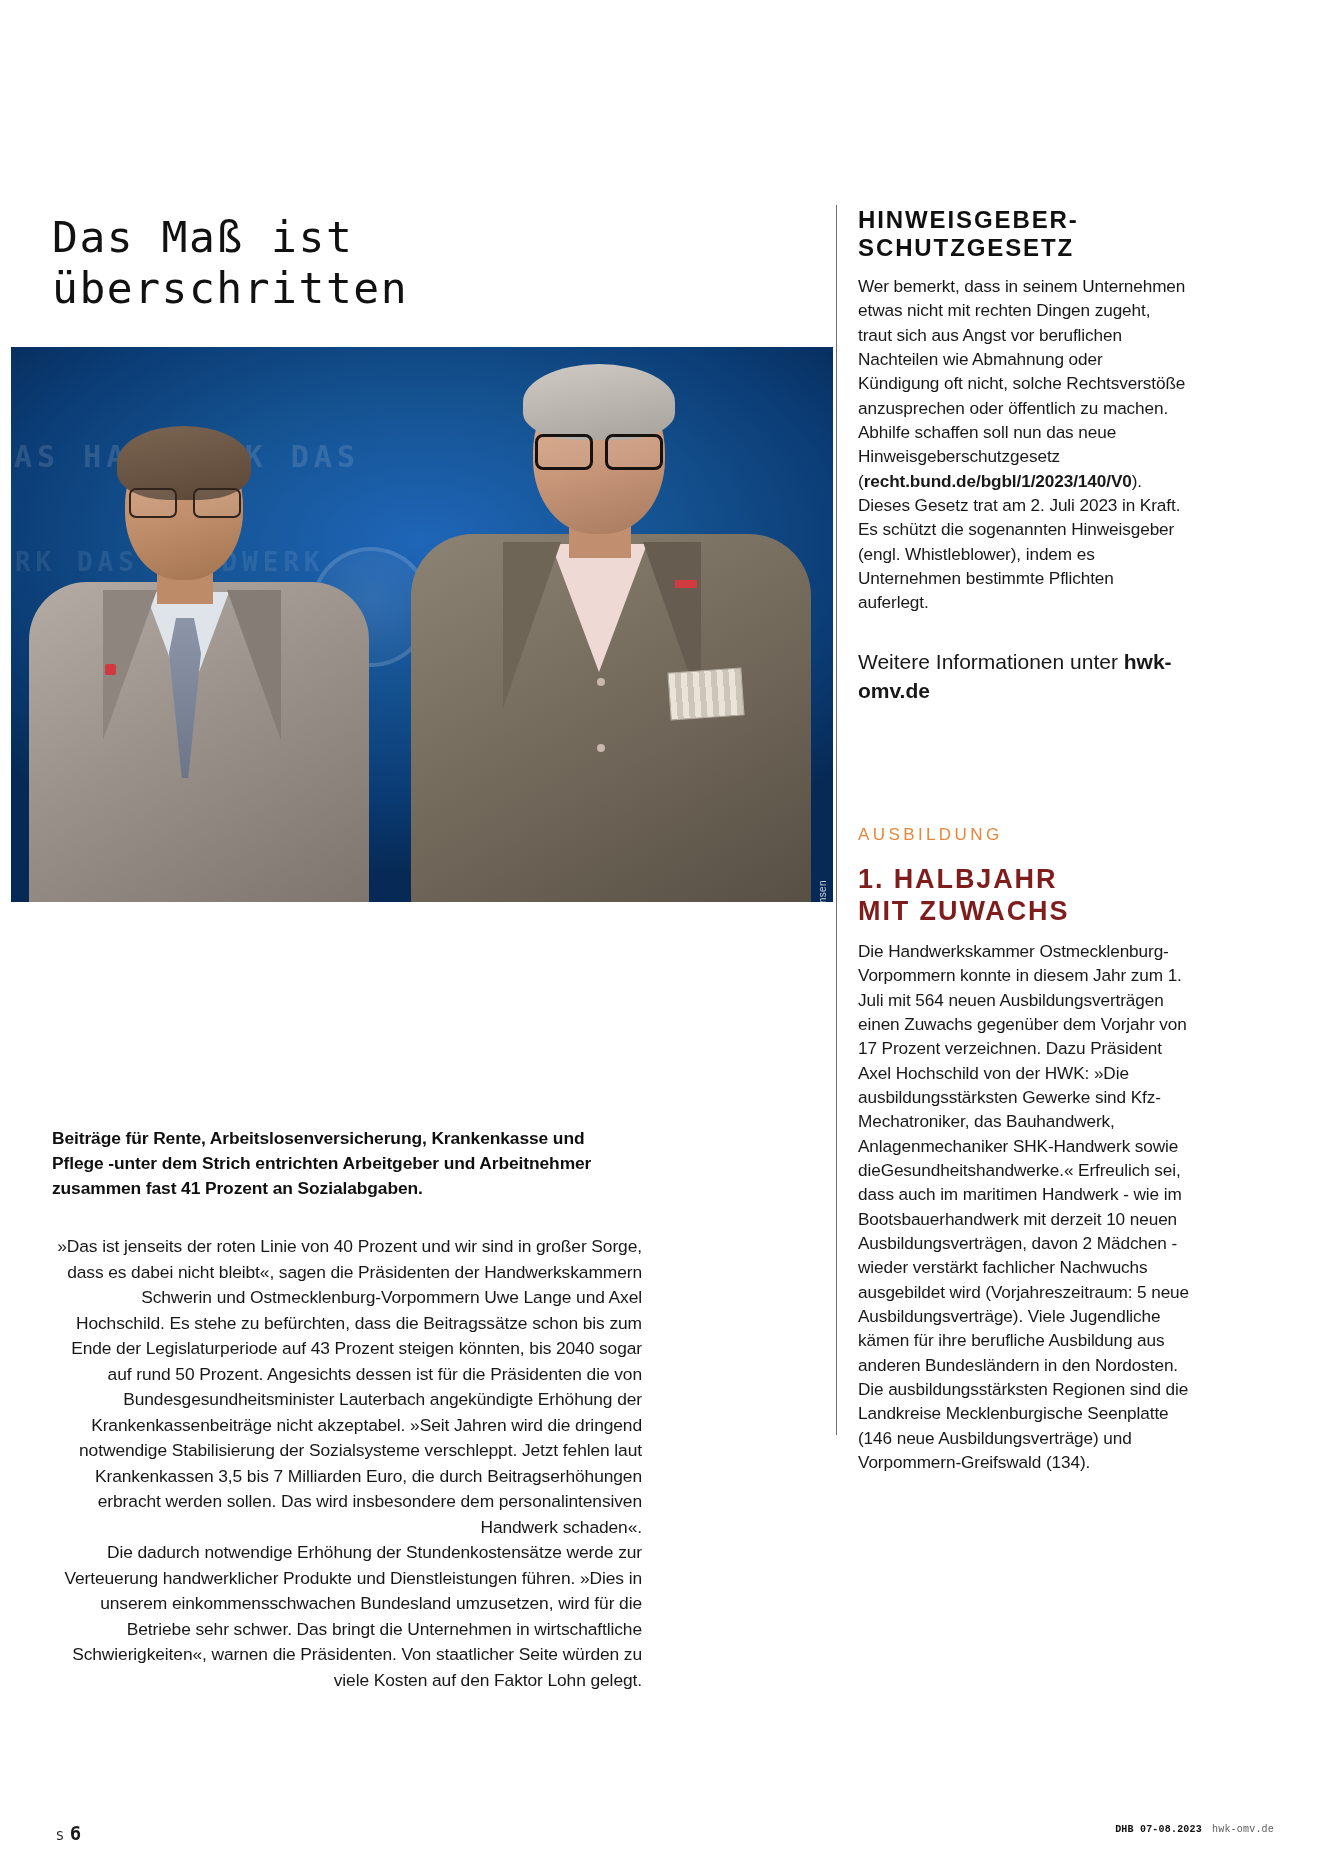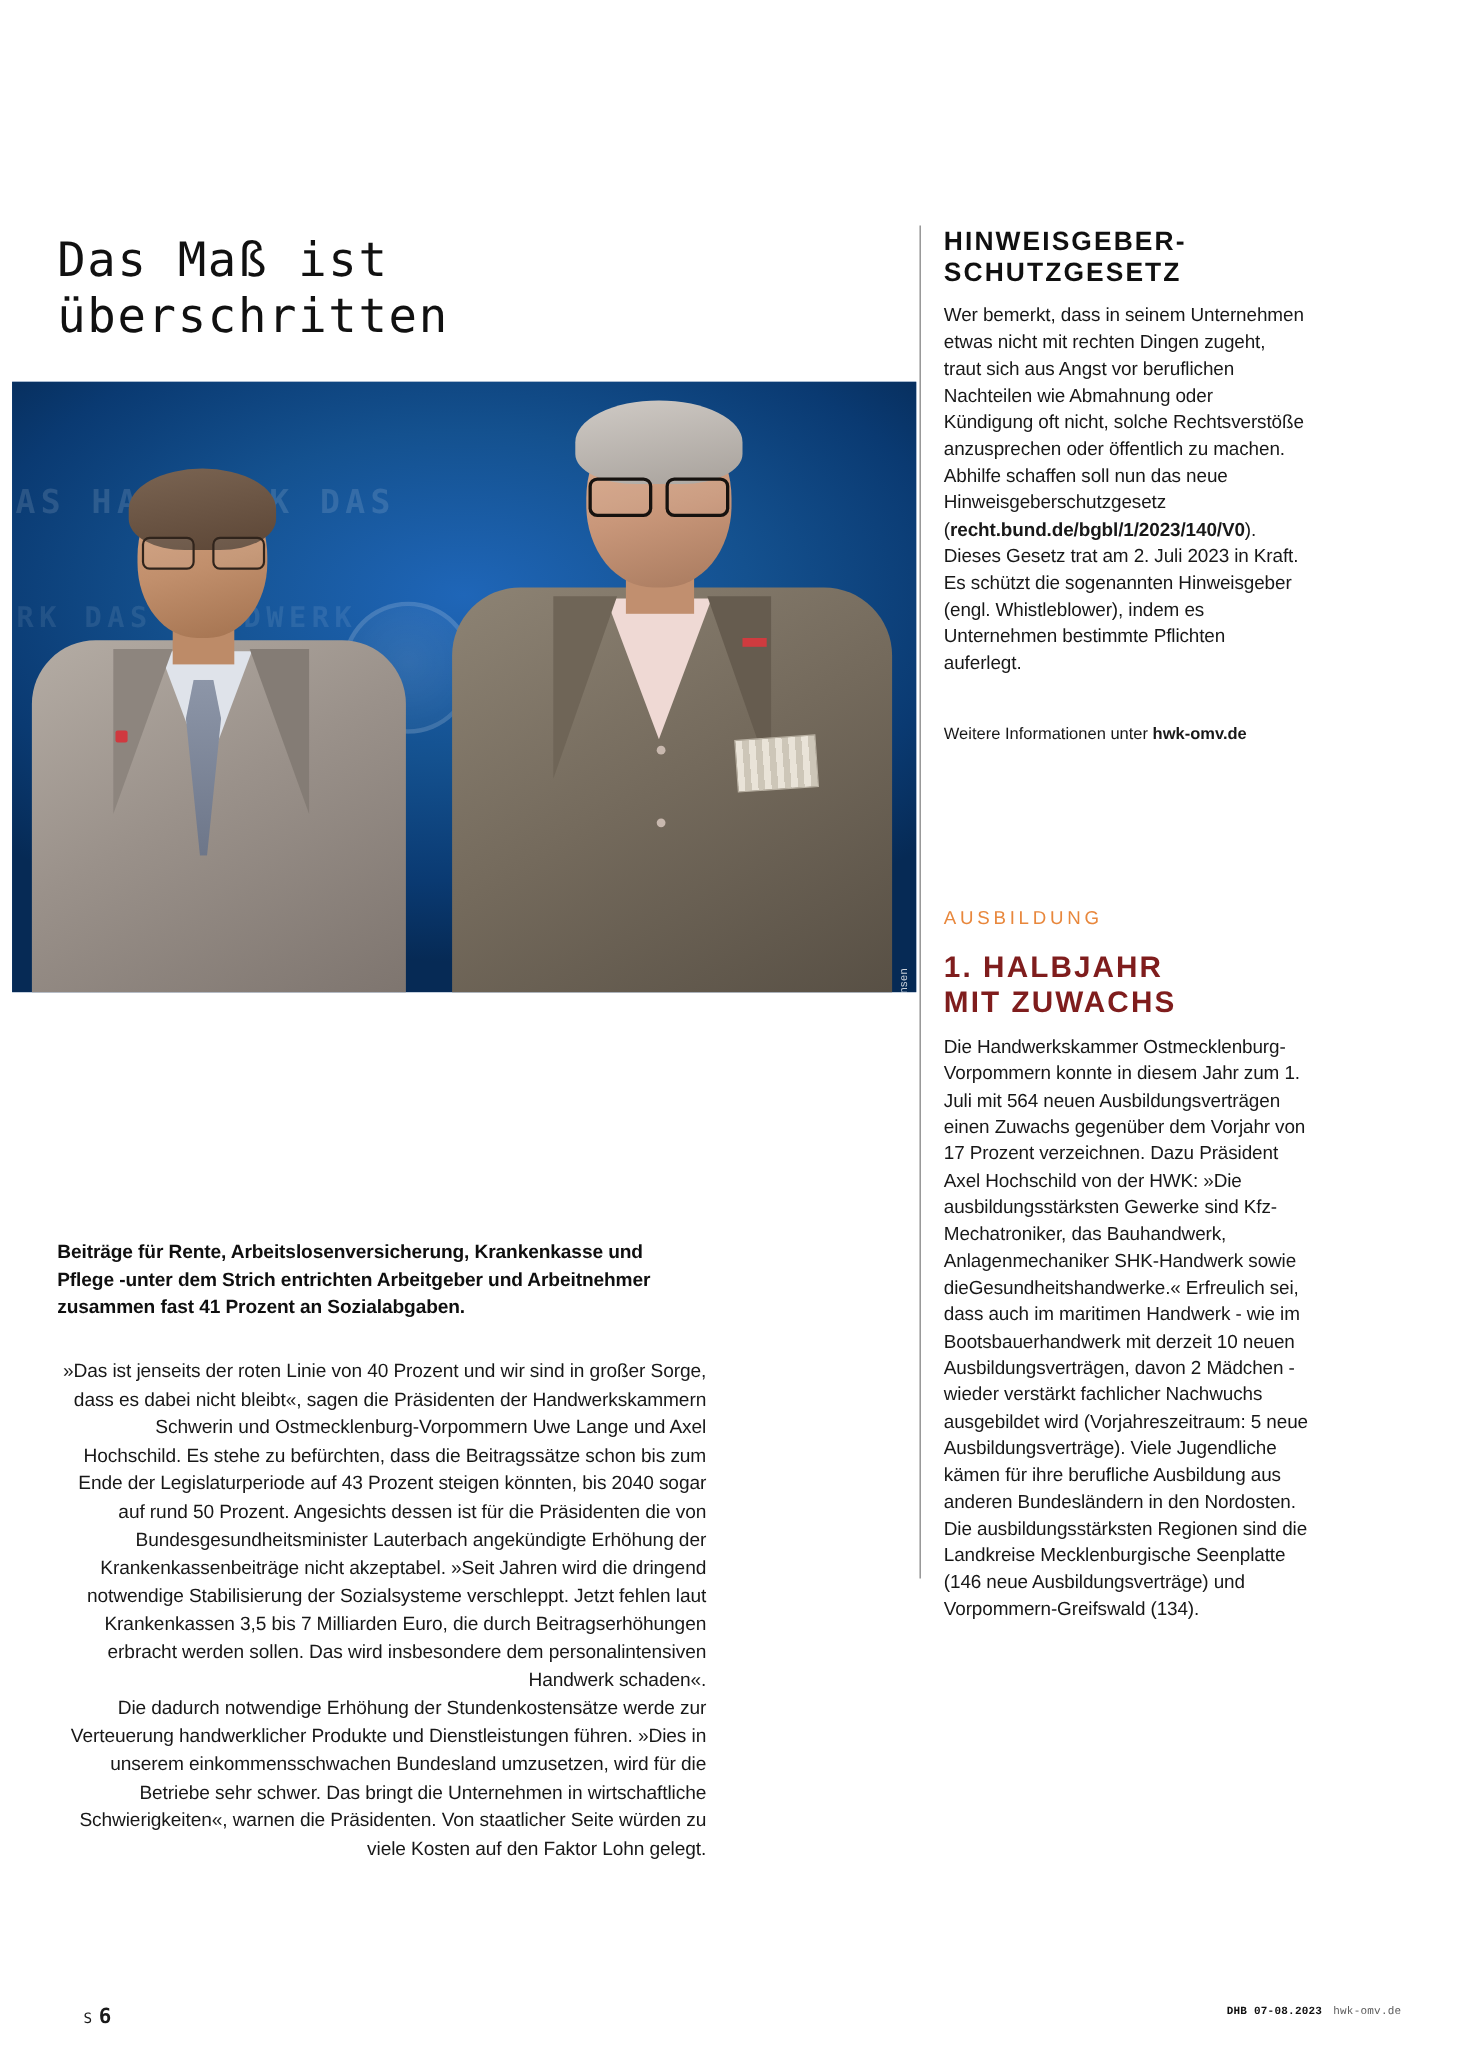--- a/index.html
+++ b/index.html
@@ -265,22 +265,22 @@
   }
   .rt-body {
     margin-top: 12px;
     font-size: 17.2px;
     line-height: 1.415;
     color: #181818;
     letter-spacing: -0.1px;
   }
   .rt-body b { font-weight: 700; }
   .rt-note {
-    margin-top: 42px;
-    font-size: 15px;
+    margin-top: 32px;
+    font-size: 21px;
     line-height: 1.415;
     color: #181818;
   }
   .rt-note b { font-weight: 700; }
 
   .section2 { position: absolute; left: 858px; top: 825px; width: 332px; }
   .eyebrow {
     font-size: 17px;
     font-weight: 400;
     letter-spacing: 3.4px;
@@ -299,21 +299,20 @@
   
   .footer-rule {
     position: absolute; left: 52px; top: 1798px;
     width: 1222px; height: 0px;
   }
   .foot-left {
     position: absolute; left: 56px; top: 1822px;
     font-family: "DejaVu Sans Mono", monospace;
     font-size: 13px; color: #1a1a1a;
     letter-spacing: 1px;
-    margin-left: 20px;
   }
   .foot-left .pg { font-size: 19px; font-weight: 700; margin-left: 5px; }
   .foot-right {
     position: absolute; right: 52px; top: 1824px;
     font-family: Liberation Mono, monospace;
     font-size: 10px;
     letter-spacing: 0.2px;
     white-space: nowrap;
     padding-left: 30px;
   }

